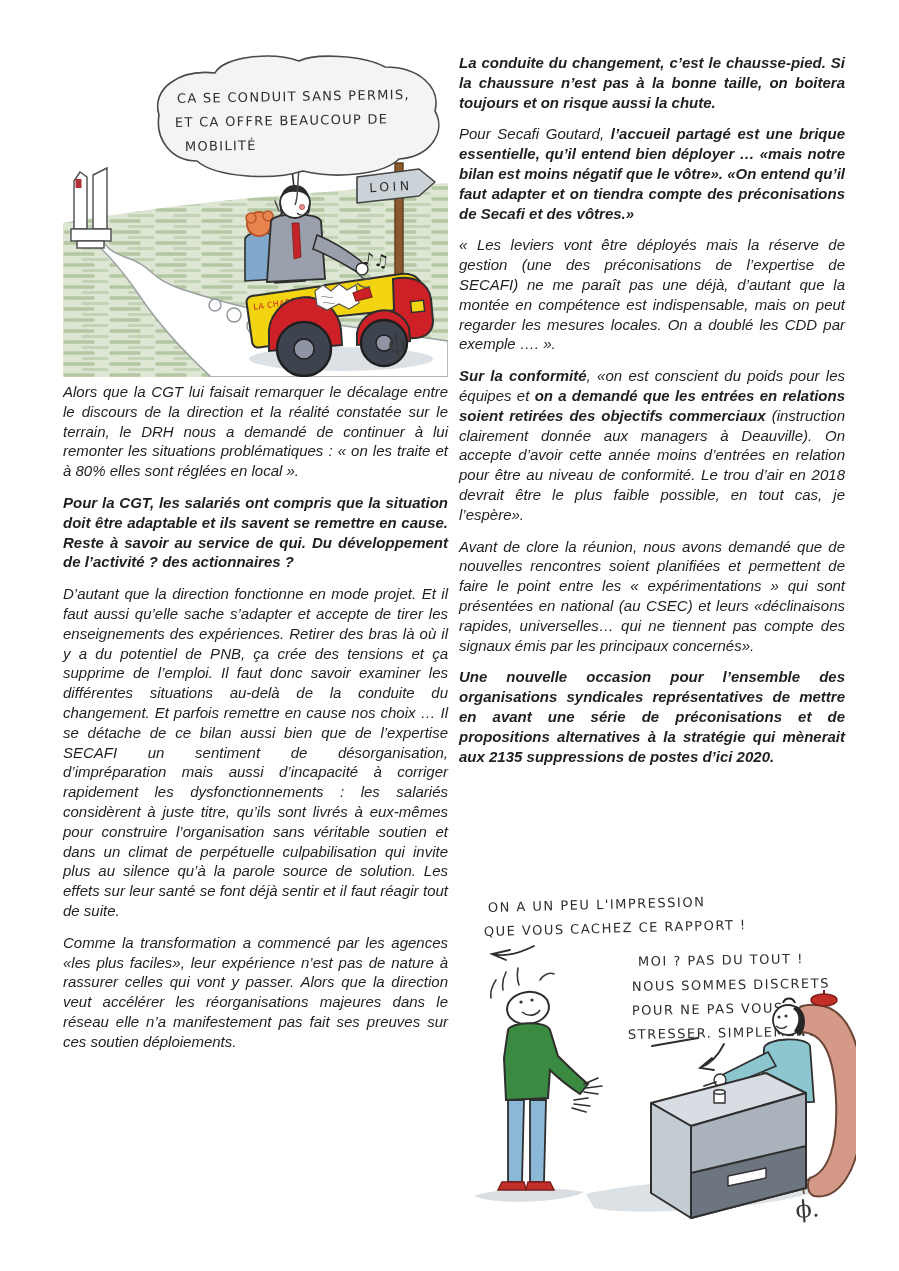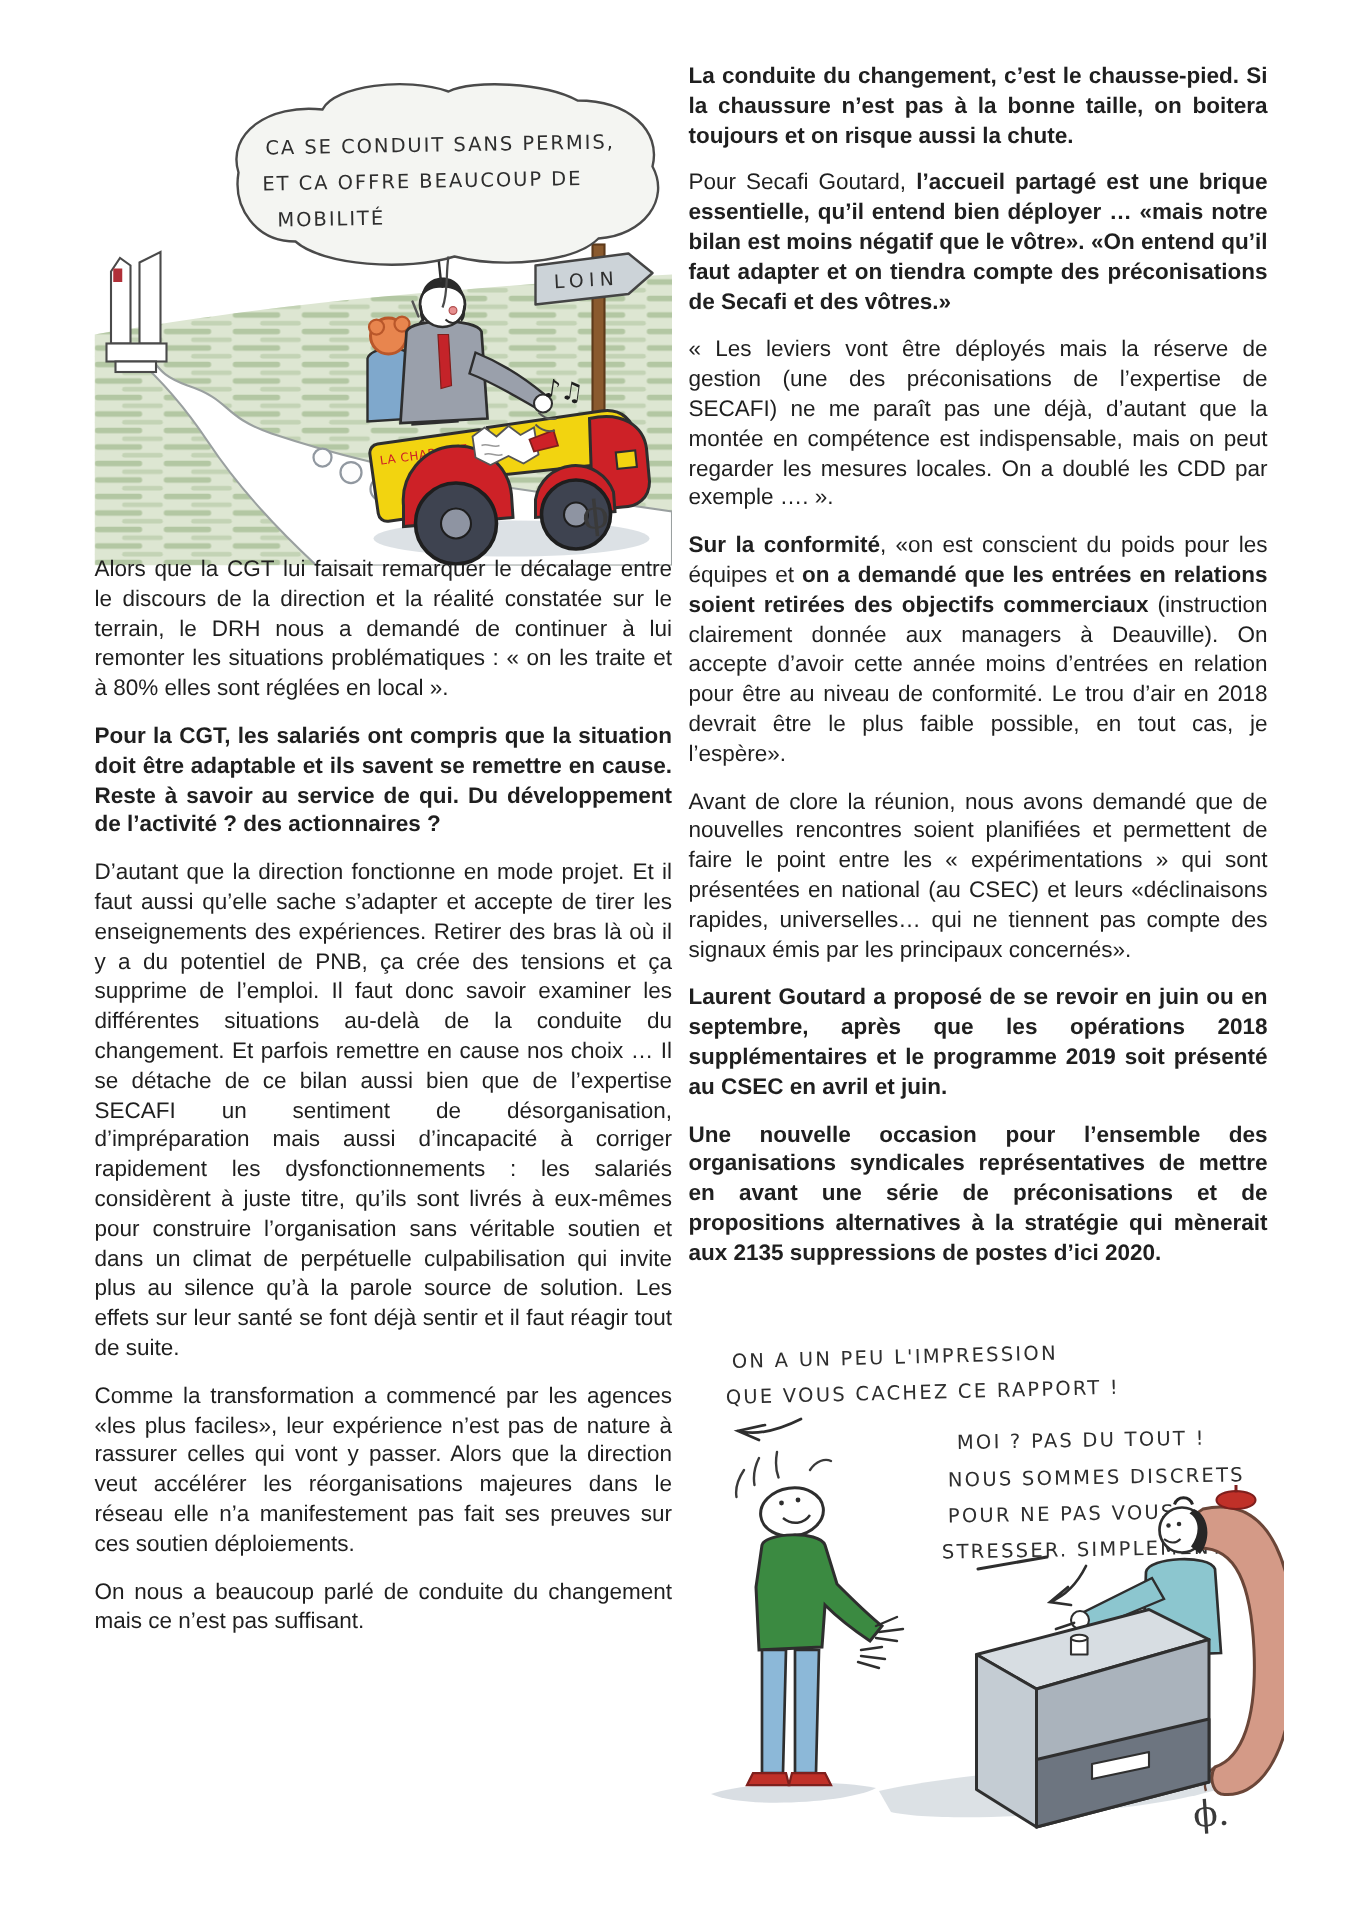--- a/index.html
+++ b/index.html
@@ -1,19 +1,19 @@
 <!DOCTYPE html>
 <html lang="fr"><head>
 <meta charset="utf-8">
 <style>
   html,body{margin:0;padding:0;background:#ffffff;}
   .page{position:relative;width:899px;height:1271px;background:#ffffff;overflow:hidden;
         font-family:"Liberation Sans", sans-serif;color:#1f1f1f;}
   .textcol{position:absolute;}
-  .para{font-size:15px;line-height:19.8px;text-align:justify;margin:0 0 12px 0;}
+  .para{font-size:15px;line-height:19.8px;text-align:justify;margin:12px 0 12px 0;font-style:italic;}
   .para .b{font-weight:bold;}
   .para.tight{margin-bottom:0;}
   #left-text{left:63px;top:370px;width:385px;}
   #right-text{left:459px;top:41px;width:386px;}
   #cartoon-top{position:absolute;left:63px;top:53px;width:385px;height:324px;}
   #cartoon-bottom{position:absolute;left:466px;top:888px;width:390px;height:362px;}
   text.hand{font-family:"DejaVu Sans", sans-serif;fill:#2e2e2e;}
   text.sig{font-family:"DejaVu Serif", serif;fill:#3a3a3a;}
 </style>
 </head>
@@ -122,30 +122,28 @@
     </g>
 
     <text class="sig" x="326" y="300" font-size="26" transform="rotate(-6 326 300)">ϕ</text>
   </svg>
 
   <div id="left-text" class="textcol">
     <p class="para"><span>Alors que la CGT lui faisait remarquer le décalage entre le discours de la direction et la réalité constatée sur le terrain, le DRH nous a demandé de continuer à lui remonter les situations problématiques : « on les traite et à 80% elles sont réglées en local ».</span></p>
     <p class="para"><span class="b">Pour la CGT, les salariés ont compris que la situation doit être adaptable et ils savent se remettre en cause. Reste à savoir au service de qui. Du développement de l’activité ? des actionnaires ?</span></p>
     <p class="para"><span>D’autant que la direction fonctionne en mode projet. Et il faut aussi qu’elle sache s’adapter et accepte de tirer les enseignements des expériences. Retirer des bras là où il y a du potentiel de PNB, ça crée des tensions et ça supprime de l’emploi. Il faut donc savoir examiner les différentes situations au-delà de la conduite du changement. Et parfois remettre en cause nos choix … Il se détache de ce bilan aussi bien que de l’expertise SECAFI un sentiment de désorganisation, d’impréparation mais aussi d’incapacité à corriger rapidement les dysfonctionnements : les salariés considèrent à juste titre, qu’ils sont livrés à eux-mêmes pour construire l’organisation sans véritable soutien et dans un climat de perpétuelle culpabilisation qui invite plus au silence qu’à la parole source de solution. Les effets sur leur santé se font déjà sentir et il faut réagir tout de suite.</span></p>
     <p class="para"><span>Comme la transformation a commencé par les agences «les plus faciles», leur expérience n’est pas de nature à rassurer celles qui vont y passer. Alors que la direction veut accélérer les réorganisations majeures dans le réseau elle n’a manifestement pas fait ses preuves sur ces soutien déploiements.</span></p>
-    <p class="para tight"><span>On nous a beaucoup parlé de conduite du changement mais ce n’est pas suffisant.</span></p>
   </div>
 
   <div id="right-text" class="textcol">
     <p class="para"><span class="b">La conduite du changement, c’est le chausse-pied. Si la chaussure n’est pas à la bonne taille, on boitera toujours et on risque aussi la chute.</span></p>
     <p class="para"><span>Pour Secafi Goutard, </span><span class="b">l’accueil partagé est une brique essentielle, qu’il entend bien déployer … «mais notre bilan est moins négatif que le vôtre». «On entend qu’il faut adapter et on tiendra compte des préconisations de Secafi et des vôtres.»</span></p>
     <p class="para"><span>« Les leviers vont être déployés mais la réserve de gestion (une des préconisations de l’expertise de SECAFI) ne me paraît pas une déjà, d’autant que la montée en compétence est indispensable, mais on peut regarder les mesures locales. On a doublé les CDD par exemple …. ».</span></p>
     <p class="para"><span class="b">Sur la conformité</span><span>, «on est conscient du poids pour les équipes et </span><span class="b">on a demandé que les entrées en relations soient retirées des objectifs commerciaux</span><span> (instruction clairement donnée aux managers à Deauville). On accepte d’avoir cette année moins d’entrées en relation pour être au niveau de conformité. Le trou d’air en 2018 devrait être le plus faible possible, en tout cas, je l’espère».</span></p>
     <p class="para"><span>Avant de clore la réunion, nous avons demandé que de nouvelles rencontres soient planifiées et permettent de faire le point entre les « expérimentations » qui sont présentées en national (au CSEC) et leurs «déclinaisons rapides, universelles… qui ne tiennent pas compte des signaux émis par les principaux concernés».</span></p>
-    <p class="para"><span class="b">Laurent Goutard a proposé de se revoir en juin ou en septembre, après que les opérations 2018 supplémentaires et le programme 2019 soit présenté au CSEC en avril et juin.</span></p>
     <p class="para"><span class="b">Une nouvelle occasion pour l’ensemble des organisations syndicales représentatives de mettre en avant une série de préconisations et de propositions alternatives à la stratégie qui mènerait aux 2135 suppressions de postes d’ici 2020.</span></p>
   </div>
 
   <svg id="cartoon-bottom" viewBox="0 0 390 362" xmlns="http://www.w3.org/2000/svg">
 
     <g>
       <text class="hand" x="22" y="24" font-size="13" letter-spacing="1.5" transform="rotate(-1.5 22 24)">ON A UN PEU L'IMPRESSION</text>
       <text class="hand" x="18" y="48" font-size="13" letter-spacing="1.5" transform="rotate(-1.5 18 48)">QUE VOUS CACHEZ CE RAPPORT !</text>
       <path d="M68,58 C52,66 38,69 26,66 M44,62 L26,66 L40,72" fill="none" stroke="#2e2e2e" stroke-width="1.8" stroke-linecap="round"></path>
     </g>

